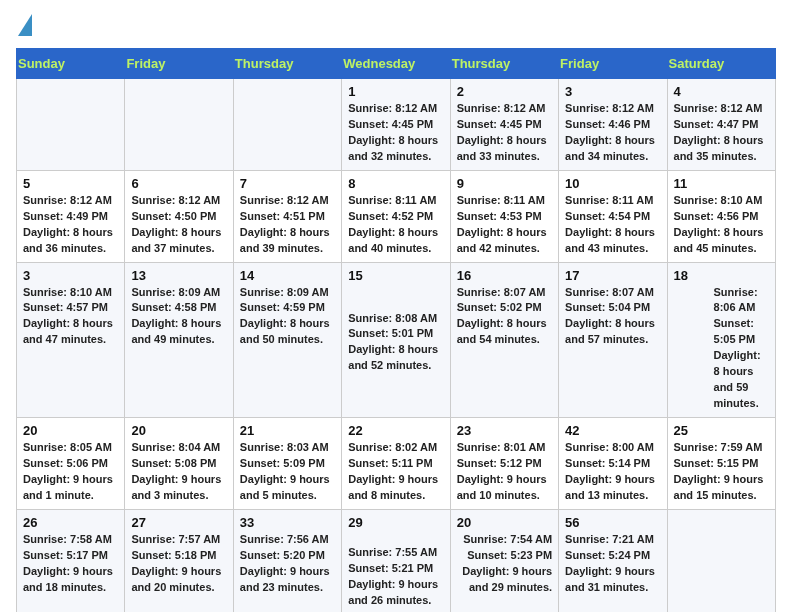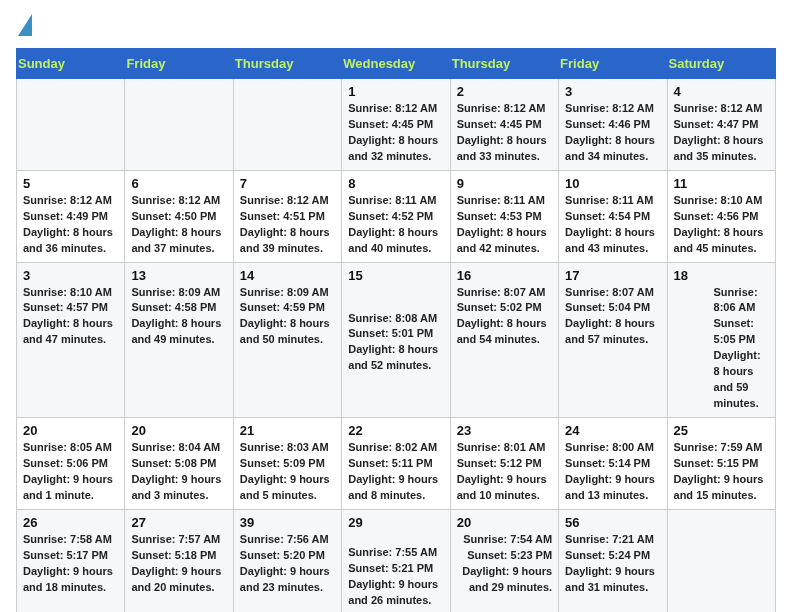--- a/index.html
+++ b/index.html
@@ -294,21 +294,21 @@
 and 8 minutes.</div>
         </td>
         <td>
           <div class="day-num">23</div>
           <div class="day-info" style="white-space: pre-line;">Sunrise: 8:01 AM
 Sunset: 5:12 PM
 Daylight: 9 hours
 and 10 minutes.</div>
         </td>
         <td>
-          <div class="day-num">24</div>
+          <div class="day-num">42</div>
           <div class="day-info" style="white-space: pre-line;">Sunrise: 8:00 AM
 Sunset: 5:14 PM
 Daylight: 9 hours
 and 13 minutes.</div>
         </td>
         <td>
           <div class="day-num">25</div>
           <div class="day-info" style="white-space: pre-line;">Sunrise: 7:59 AM
 Sunset: 5:15 PM
 Daylight: 9 hours
@@ -324,21 +324,21 @@
 and 18 minutes.</div>
         </td>
         <td>
           <div class="day-num">27</div>
           <div class="day-info" style="white-space: pre-line;">Sunrise: 7:57 AM
 Sunset: 5:18 PM
 Daylight: 9 hours
 and 20 minutes.</div>
         </td>
         <td>
-          <div class="day-num">39</div>
+          <div class="day-num">33</div>
           <div class="day-info" style="white-space: pre-line;">Sunrise: 7:56 AM
 Sunset: 5:20 PM
 Daylight: 9 hours
 and 23 minutes.</div>
         </td>
         <td>
           <div class="day-num">29</div>
           <div class="day-info" style="white-space: pre-line; margin-top: 15px;">Sunrise: 7:55 AM
 Sunset: 5:21 PM
 Daylight: 9 hours

